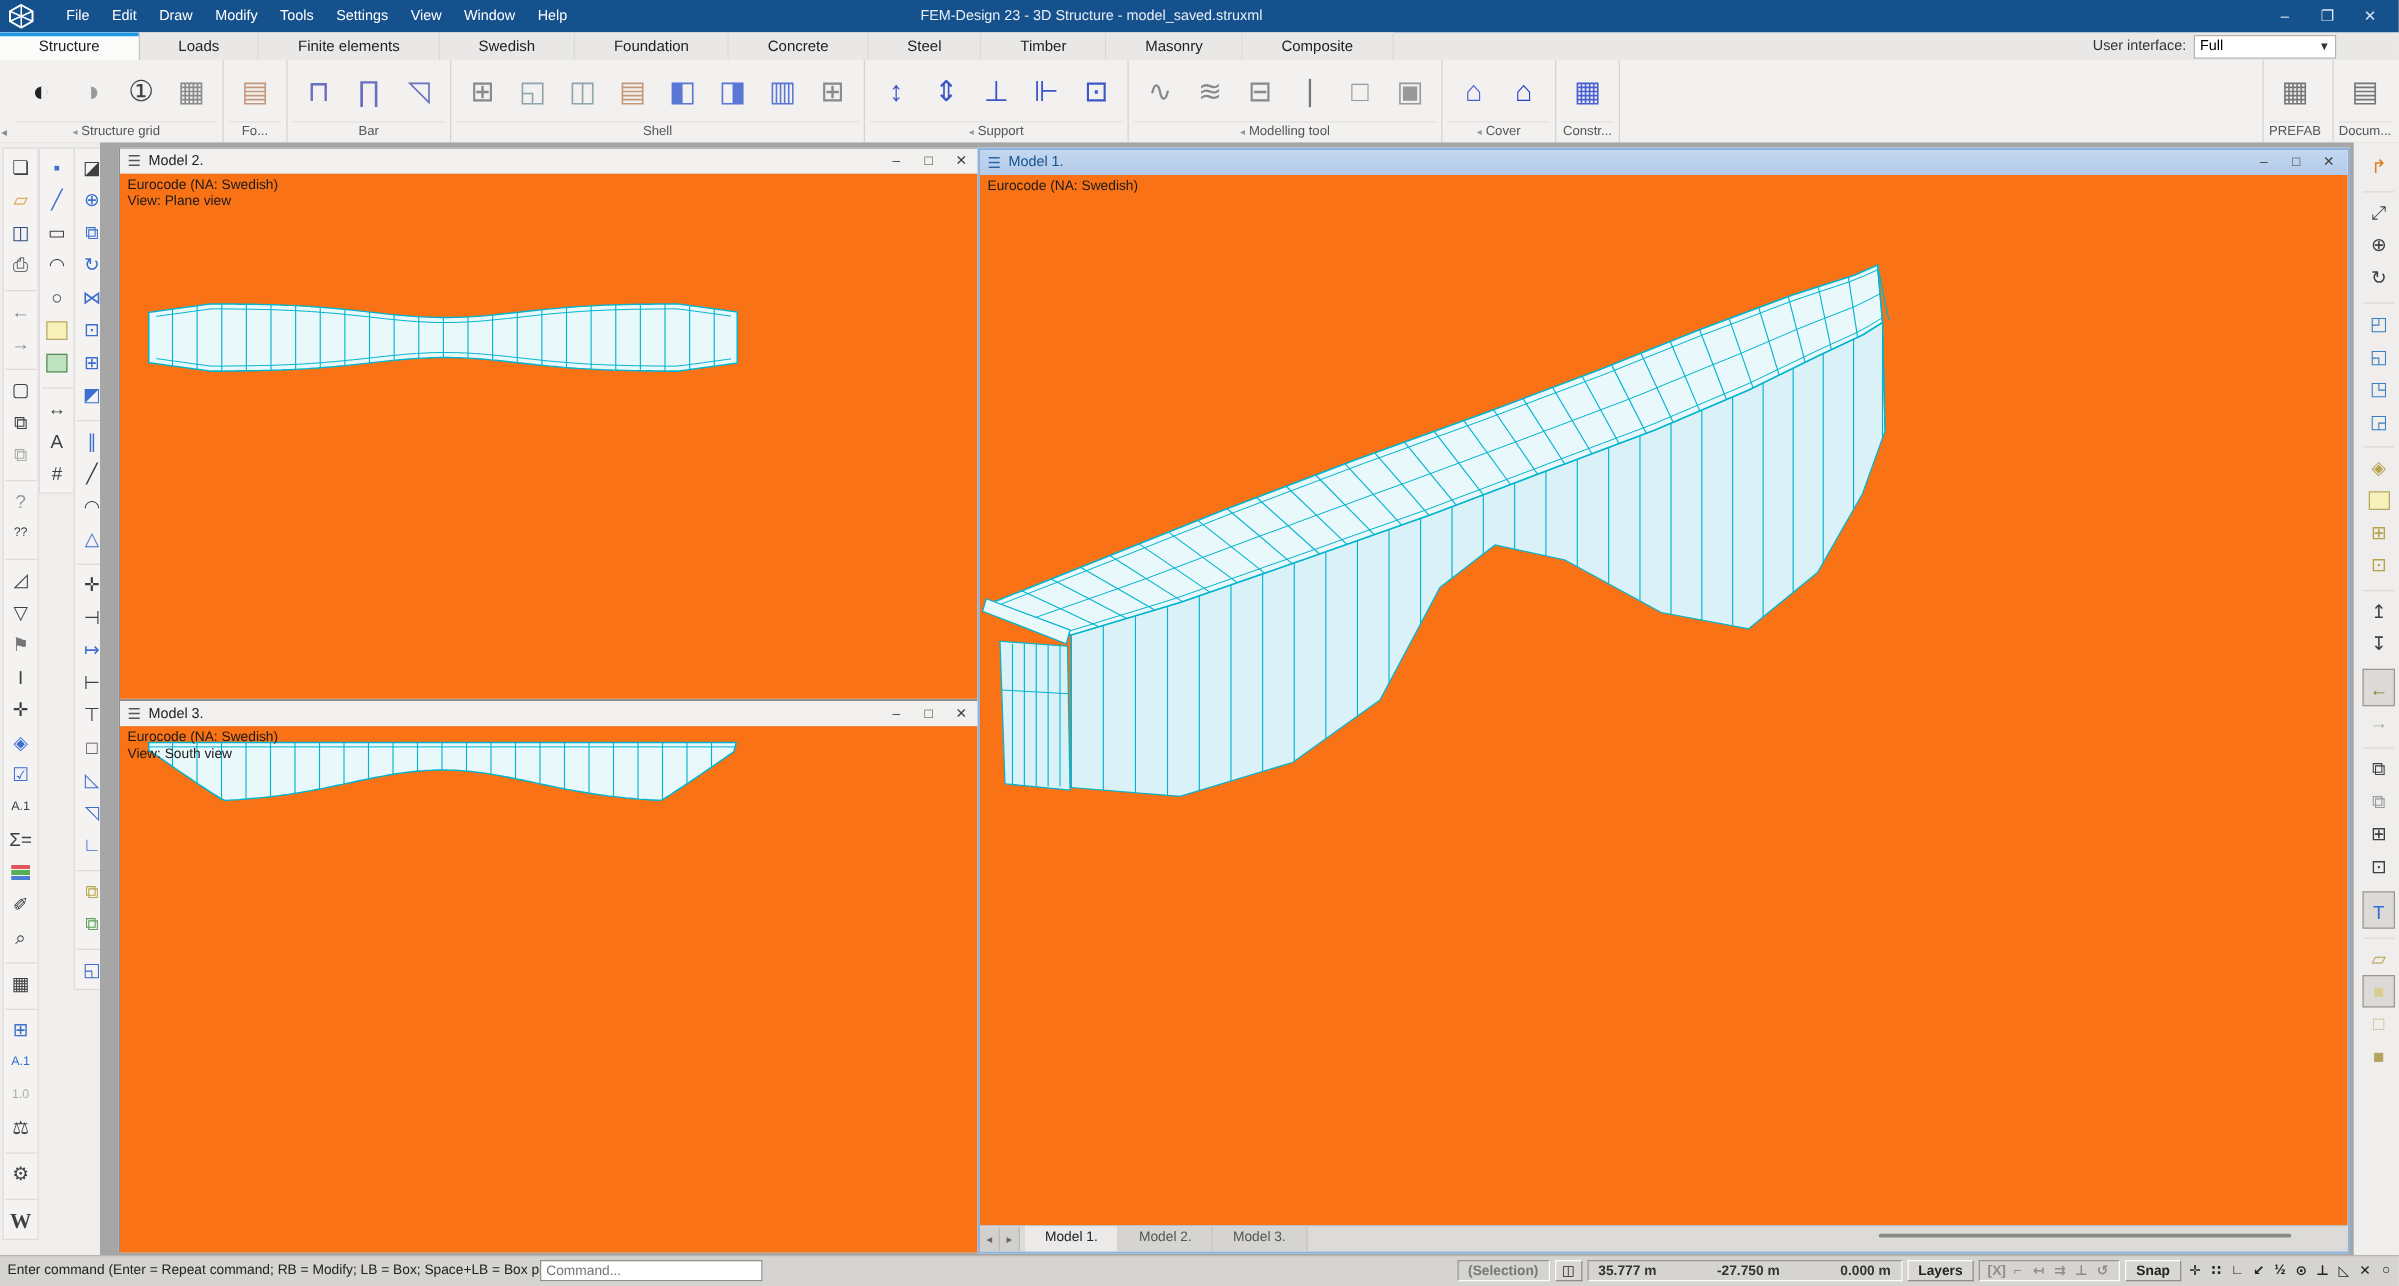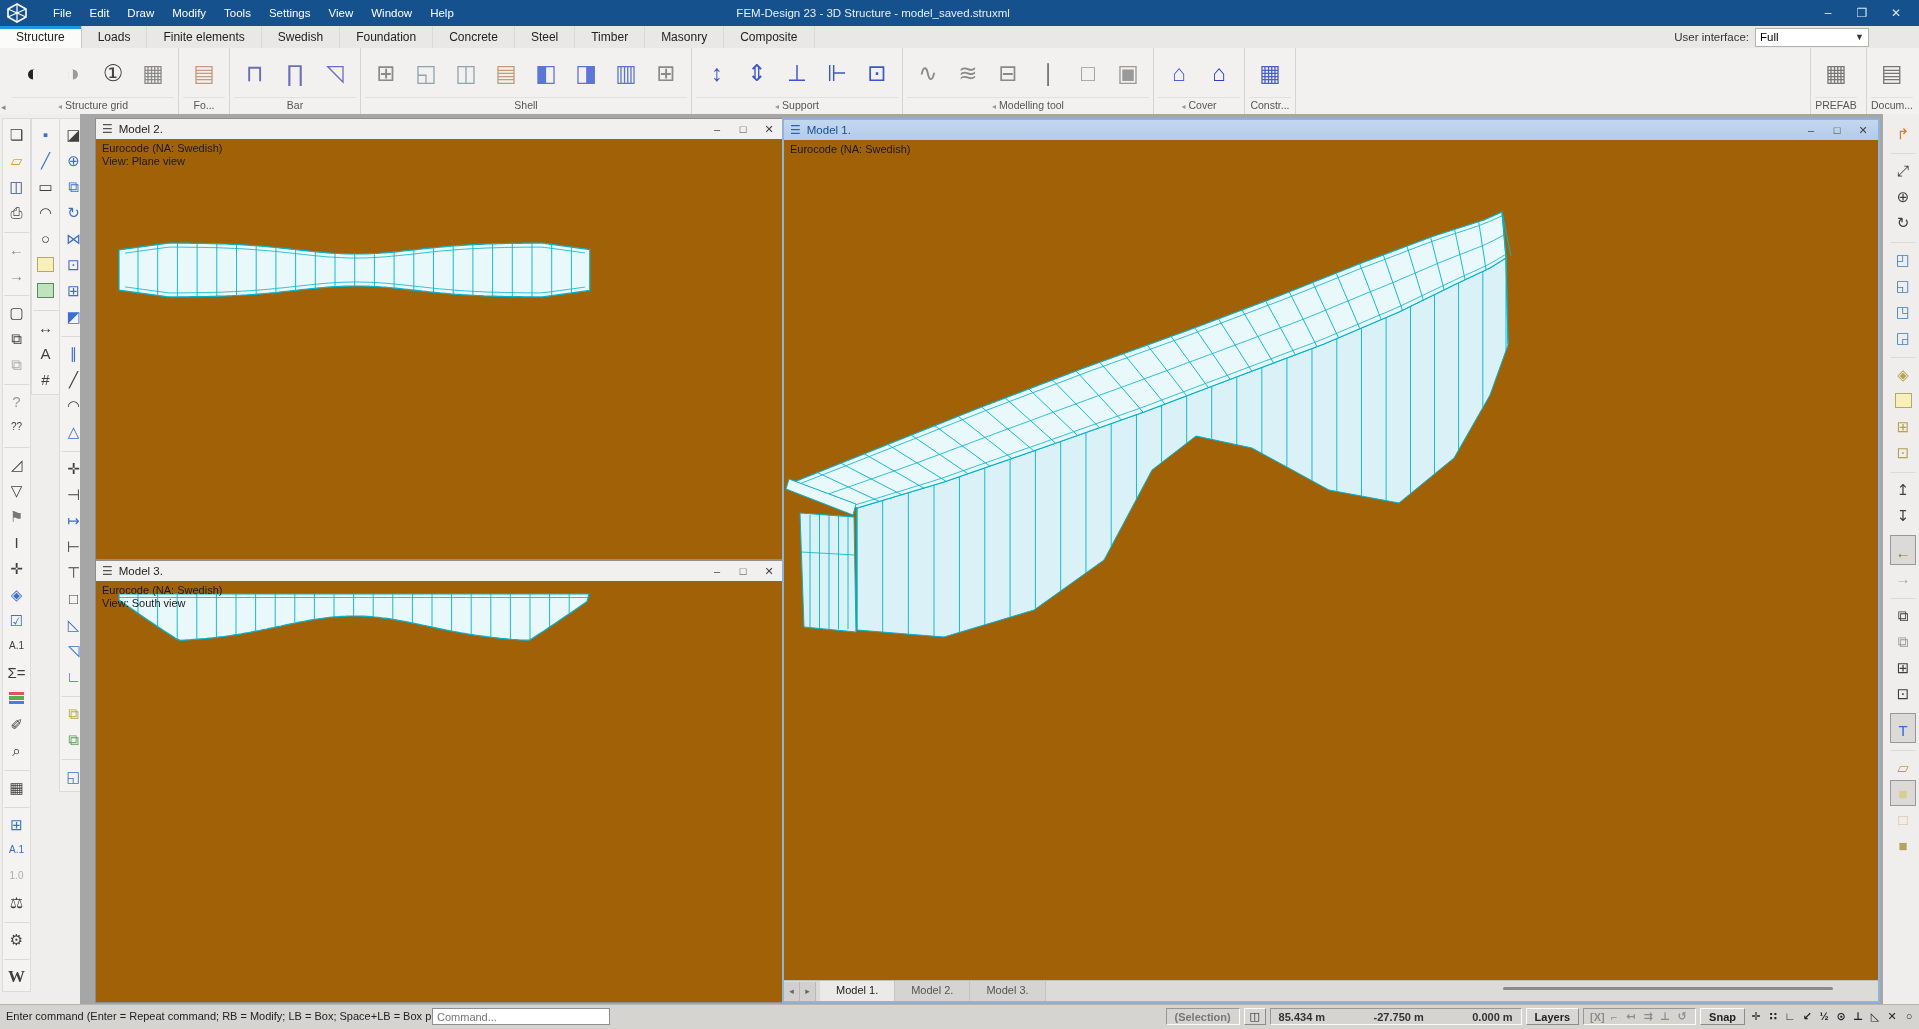--- a/index.html
+++ b/index.html
@@ -12,21 +12,21 @@
   .logo{position:absolute;left:6px;top:3px;width:22px;height:20px;}
   .menus{position:absolute;left:44px;top:0;height:26px;display:flex;}
   .menuitem{padding:0 9px;line-height:26px;font-size:11.5px;color:#fff;cursor:default;}
   .wintitle{position:absolute;left:45.5%;top:0;transform:translateX(-50%);line-height:26px;font-size:11.5px;color:#e9eef5;white-space:nowrap;}
   .winbtns{position:absolute;right:6px;top:0;height:26px;display:flex;}
   .winbtn{width:34px;text-align:center;line-height:26px;font-size:12px;color:#dce6f2;}
 
   
   .tabbar{position:absolute;left:0;top:26px;width:100%;height:22px;background:#e9e8e7;border-bottom:1px solid #d4d2d0;}
   .tabs{position:absolute;left:0;top:0;height:22px;display:flex;}
-  .tab{position:relative;padding:0 16px;line-height:22px;font-size:12px;color:#222;background:#e9e8e7;border-right:1px solid #dcdad8;}
+  .tab{position:relative;padding:0 31px;line-height:22px;font-size:12px;color:#222;background:#e9e8e7;border-right:1px solid #dcdad8;}
   .tab.active{background:#fbfbfa;border-right:1px solid #c9c7c5;}
   .tab.active::before{content:"";position:absolute;left:0;top:0;width:100%;height:3px;background:#1f97e4;}
   .uiselect{position:absolute;right:50px;top:0;height:22px;display:flex;align-items:center;gap:6px;}
   .uilabel{font-size:11.5px;color:#333;}
   .uidrop{width:104px;height:17px;background:#fff;border:1px solid #b5b3b1;display:flex;align-items:center;justify-content:space-between;padding:0 4px;font-size:11.5px;}
   .caret{font-size:9px;color:#333;}
 
   
   .ribbon{position:absolute;left:0;top:48px;width:100%;height:66px;background:#f2f1ef;border-bottom:1px solid #cfcdcb;}
   .rscroll{position:absolute;left:1px;bottom:2px;font-size:9px;color:#888;}
@@ -62,21 +62,21 @@
   .win{position:absolute;background:#fdfdfd;border:1px solid #8f8f8f;box-sizing:border-box;}
   .win .wtitle{position:absolute;left:0;top:0;right:0;height:20px;background:#f1f0ee;border-bottom:1px solid #c9c7c5;display:flex;align-items:center;}
   .win.active{border:2px solid #8fb3da;}
   .win.active .wtitle{background:linear-gradient(#c3d7ef,#b3cbe9);}
   .hamb{font-size:12px;color:#555;margin:0 6px;}
   .win.active .hamb{color:#2f66a9;}
   .wname{font-size:11.5px;color:#222;}
   .win.active .wname{color:#17508f;}
   .wbtns{position:absolute;right:2px;top:0;height:20px;display:flex;}
   .wbtn{width:26px;text-align:center;line-height:20px;font-size:11px;color:#444;}
-  .canvas{position:absolute;left:0;right:0;top:20px;bottom:0;background:#a16207;overflow:hidden;}
+  .canvas{position:absolute;left:0;right:0;top:20px;bottom:0;background:#f97316;overflow:hidden;}
   .canvas svg{position:absolute;left:0;top:0;}
   .overlay{position:absolute;left:6px;top:3px;font-size:11px;color:#1a1a1a;line-height:13px;}
   .win1 .canvas{bottom:20px;}
   .tabstrip{position:absolute;left:0;right:0;bottom:0;height:20px;background:#dddbd8;border-top:1px solid #c2c0be;display:flex;align-items:flex-end;}
   .navbtn{width:15px;height:19px;background:#d2d0cd;border-right:1px solid #bbb9b7;text-align:center;line-height:19px;font-size:9px;color:#666;}
   .vtabs{display:flex;height:20px;margin-left:4px;}
   .vtab{padding:0 16px;line-height:19px;font-size:11px;color:#555;border-right:1px solid #c6c4c2;background:#d6d4d1;}
   .vtab.active{background:#eceae8;color:#222;}
   .hthumb{position:absolute;right:45px;top:6px;width:330px;height:3px;background:#8a8a8a;border-radius:2px;}
 
@@ -802,21 +802,21 @@
 
   <div class="statusbar">
     <span class="prompt">Enter command (Enter = Repeat command; RB = Modify; LB = Box; Space+LB = Box protected objects):</span>
     <input class="cmdinput" placeholder="Command..." style="">
     <div class="sright">
       <span class="sspanel selpanel">(Selection)</span>
       <span class="ssbtn" style="width:22px;padding:0;">
           <span>◫</span>
         </span>
       <span class="sspanel coords">
-        <span>85.434 m</span>
+        <span>35.777 m</span>
         <span>-27.750 m</span>
         <span>0.000 m</span>
       </span>
       <span class="ssbtn">Layers</span>
       <span class="sspanel refpanel">
 
       <span class="sicon disabled"><span>[X]</span></span>
           <span class="sicon disabled"><span>⌐</span></span>
           <span class="sicon disabled"><span>↤</span></span>
           <span class="sicon disabled"><span>⇉</span></span>

